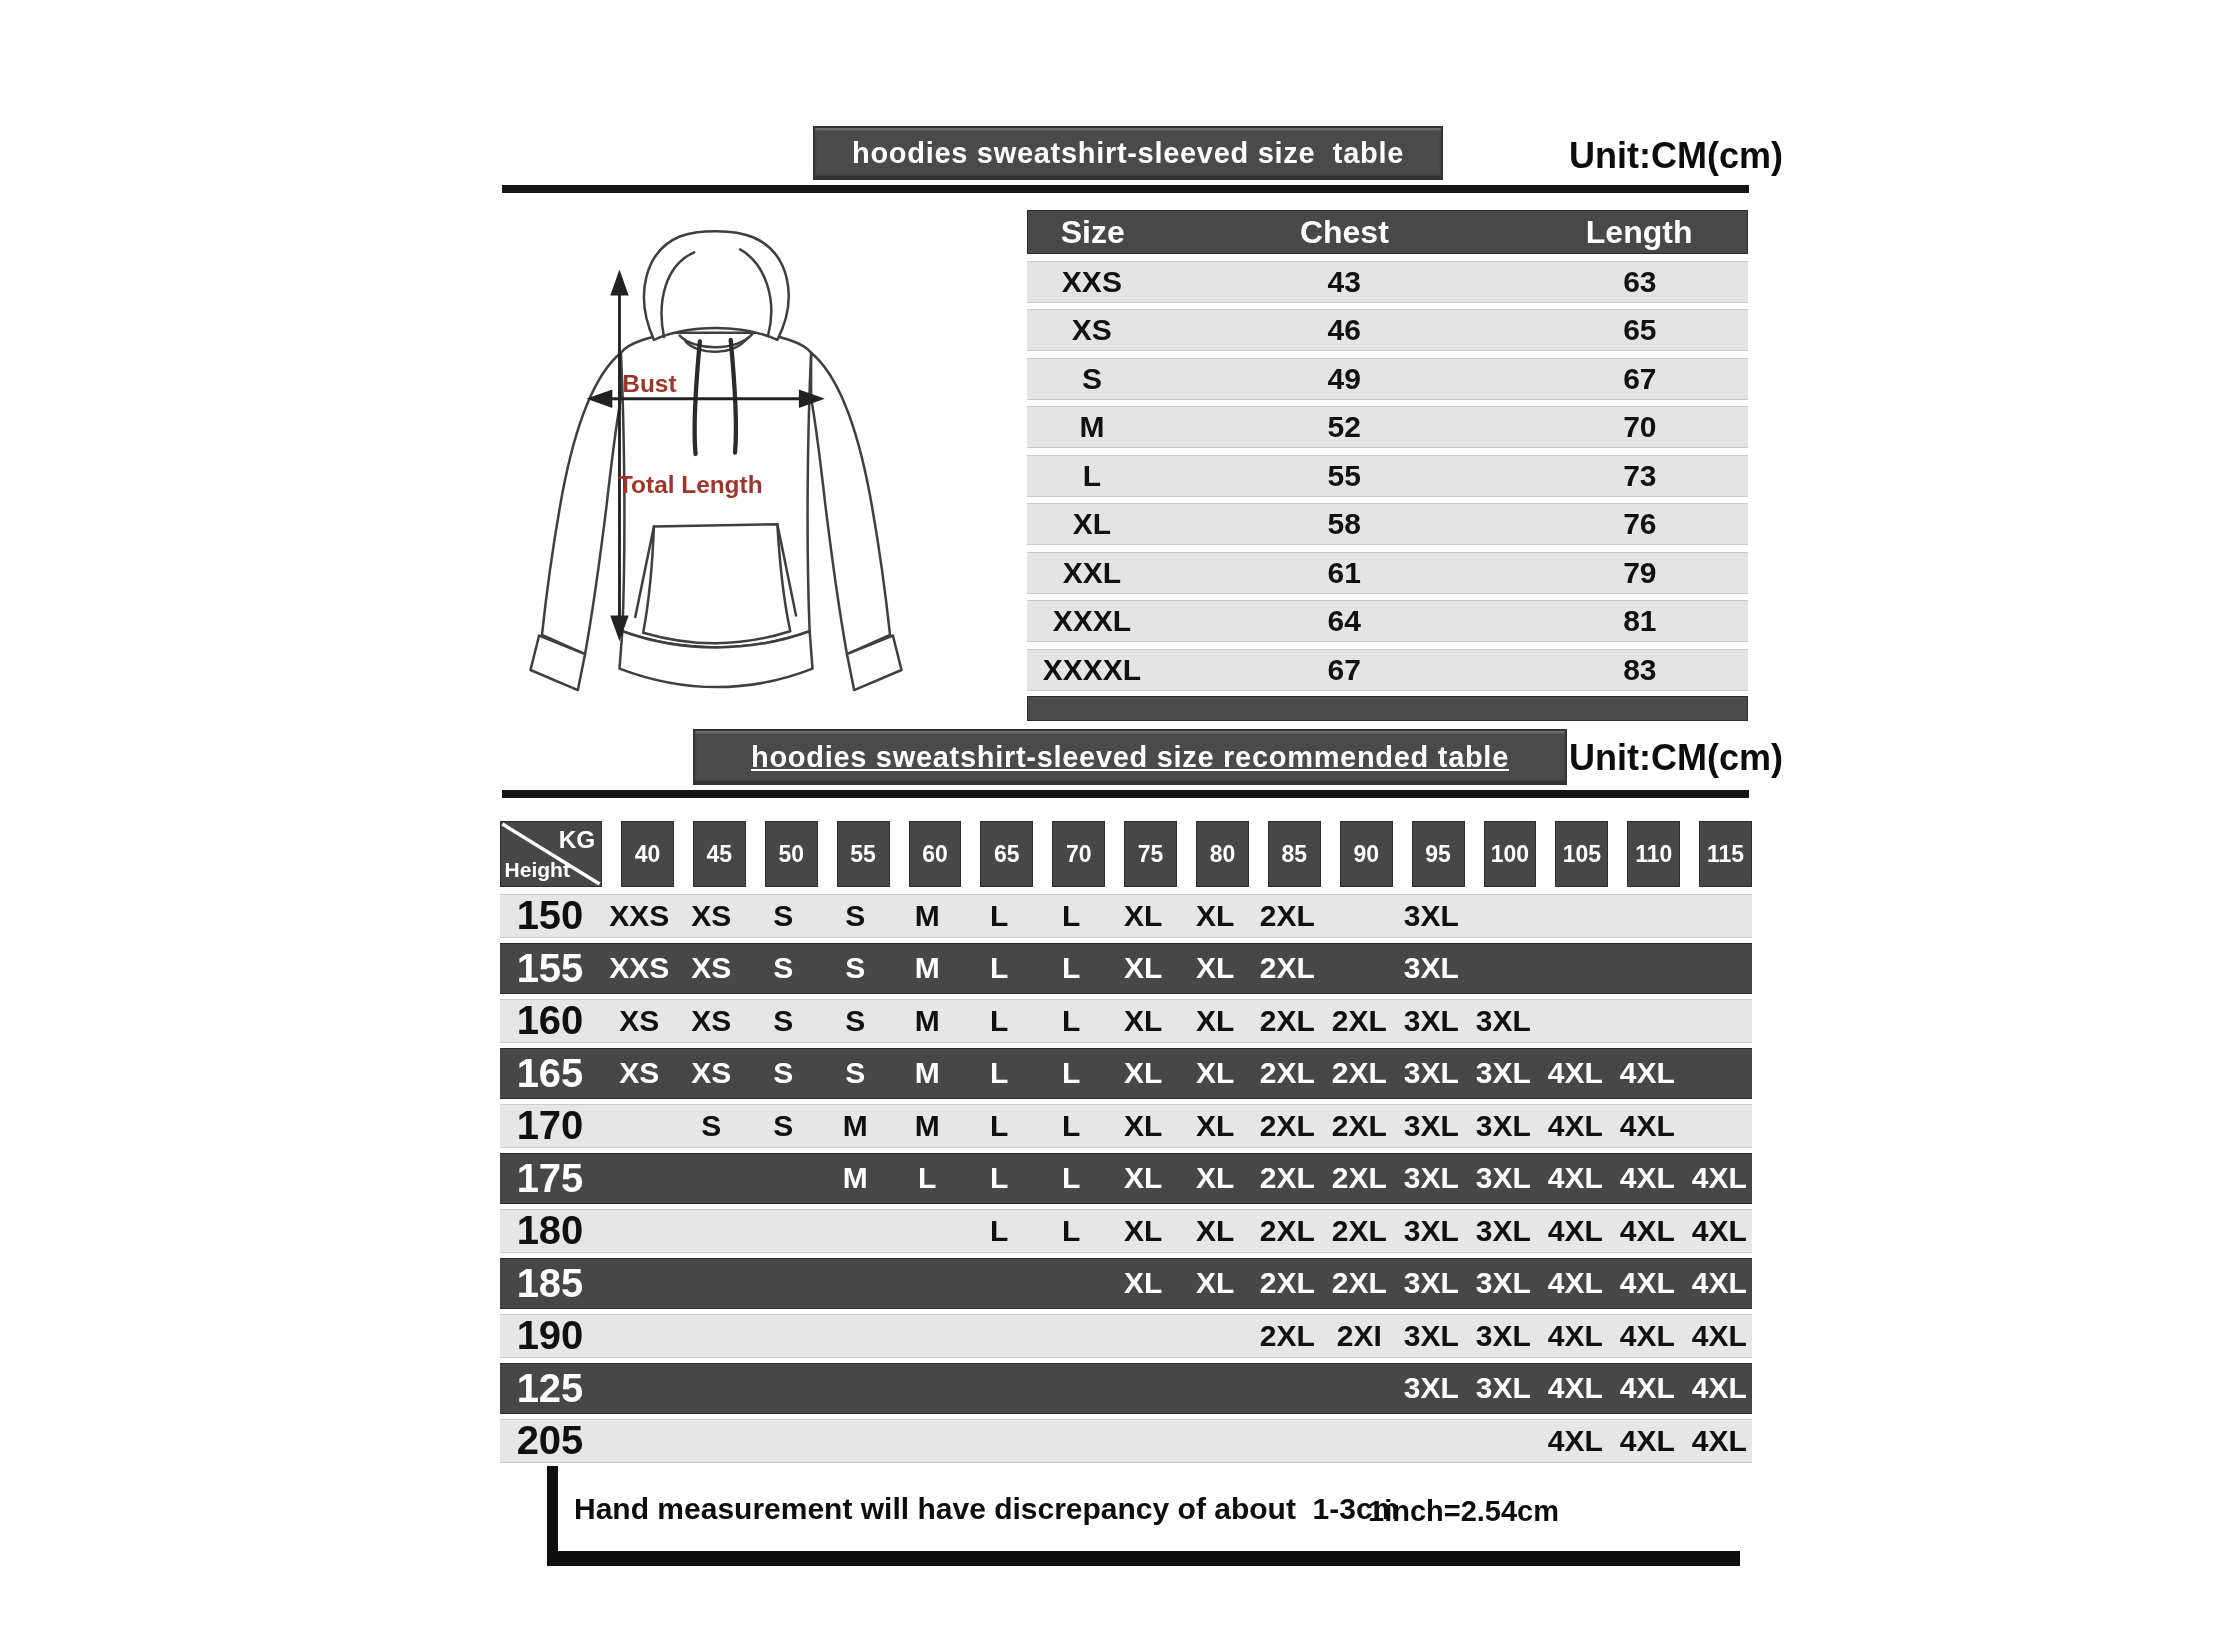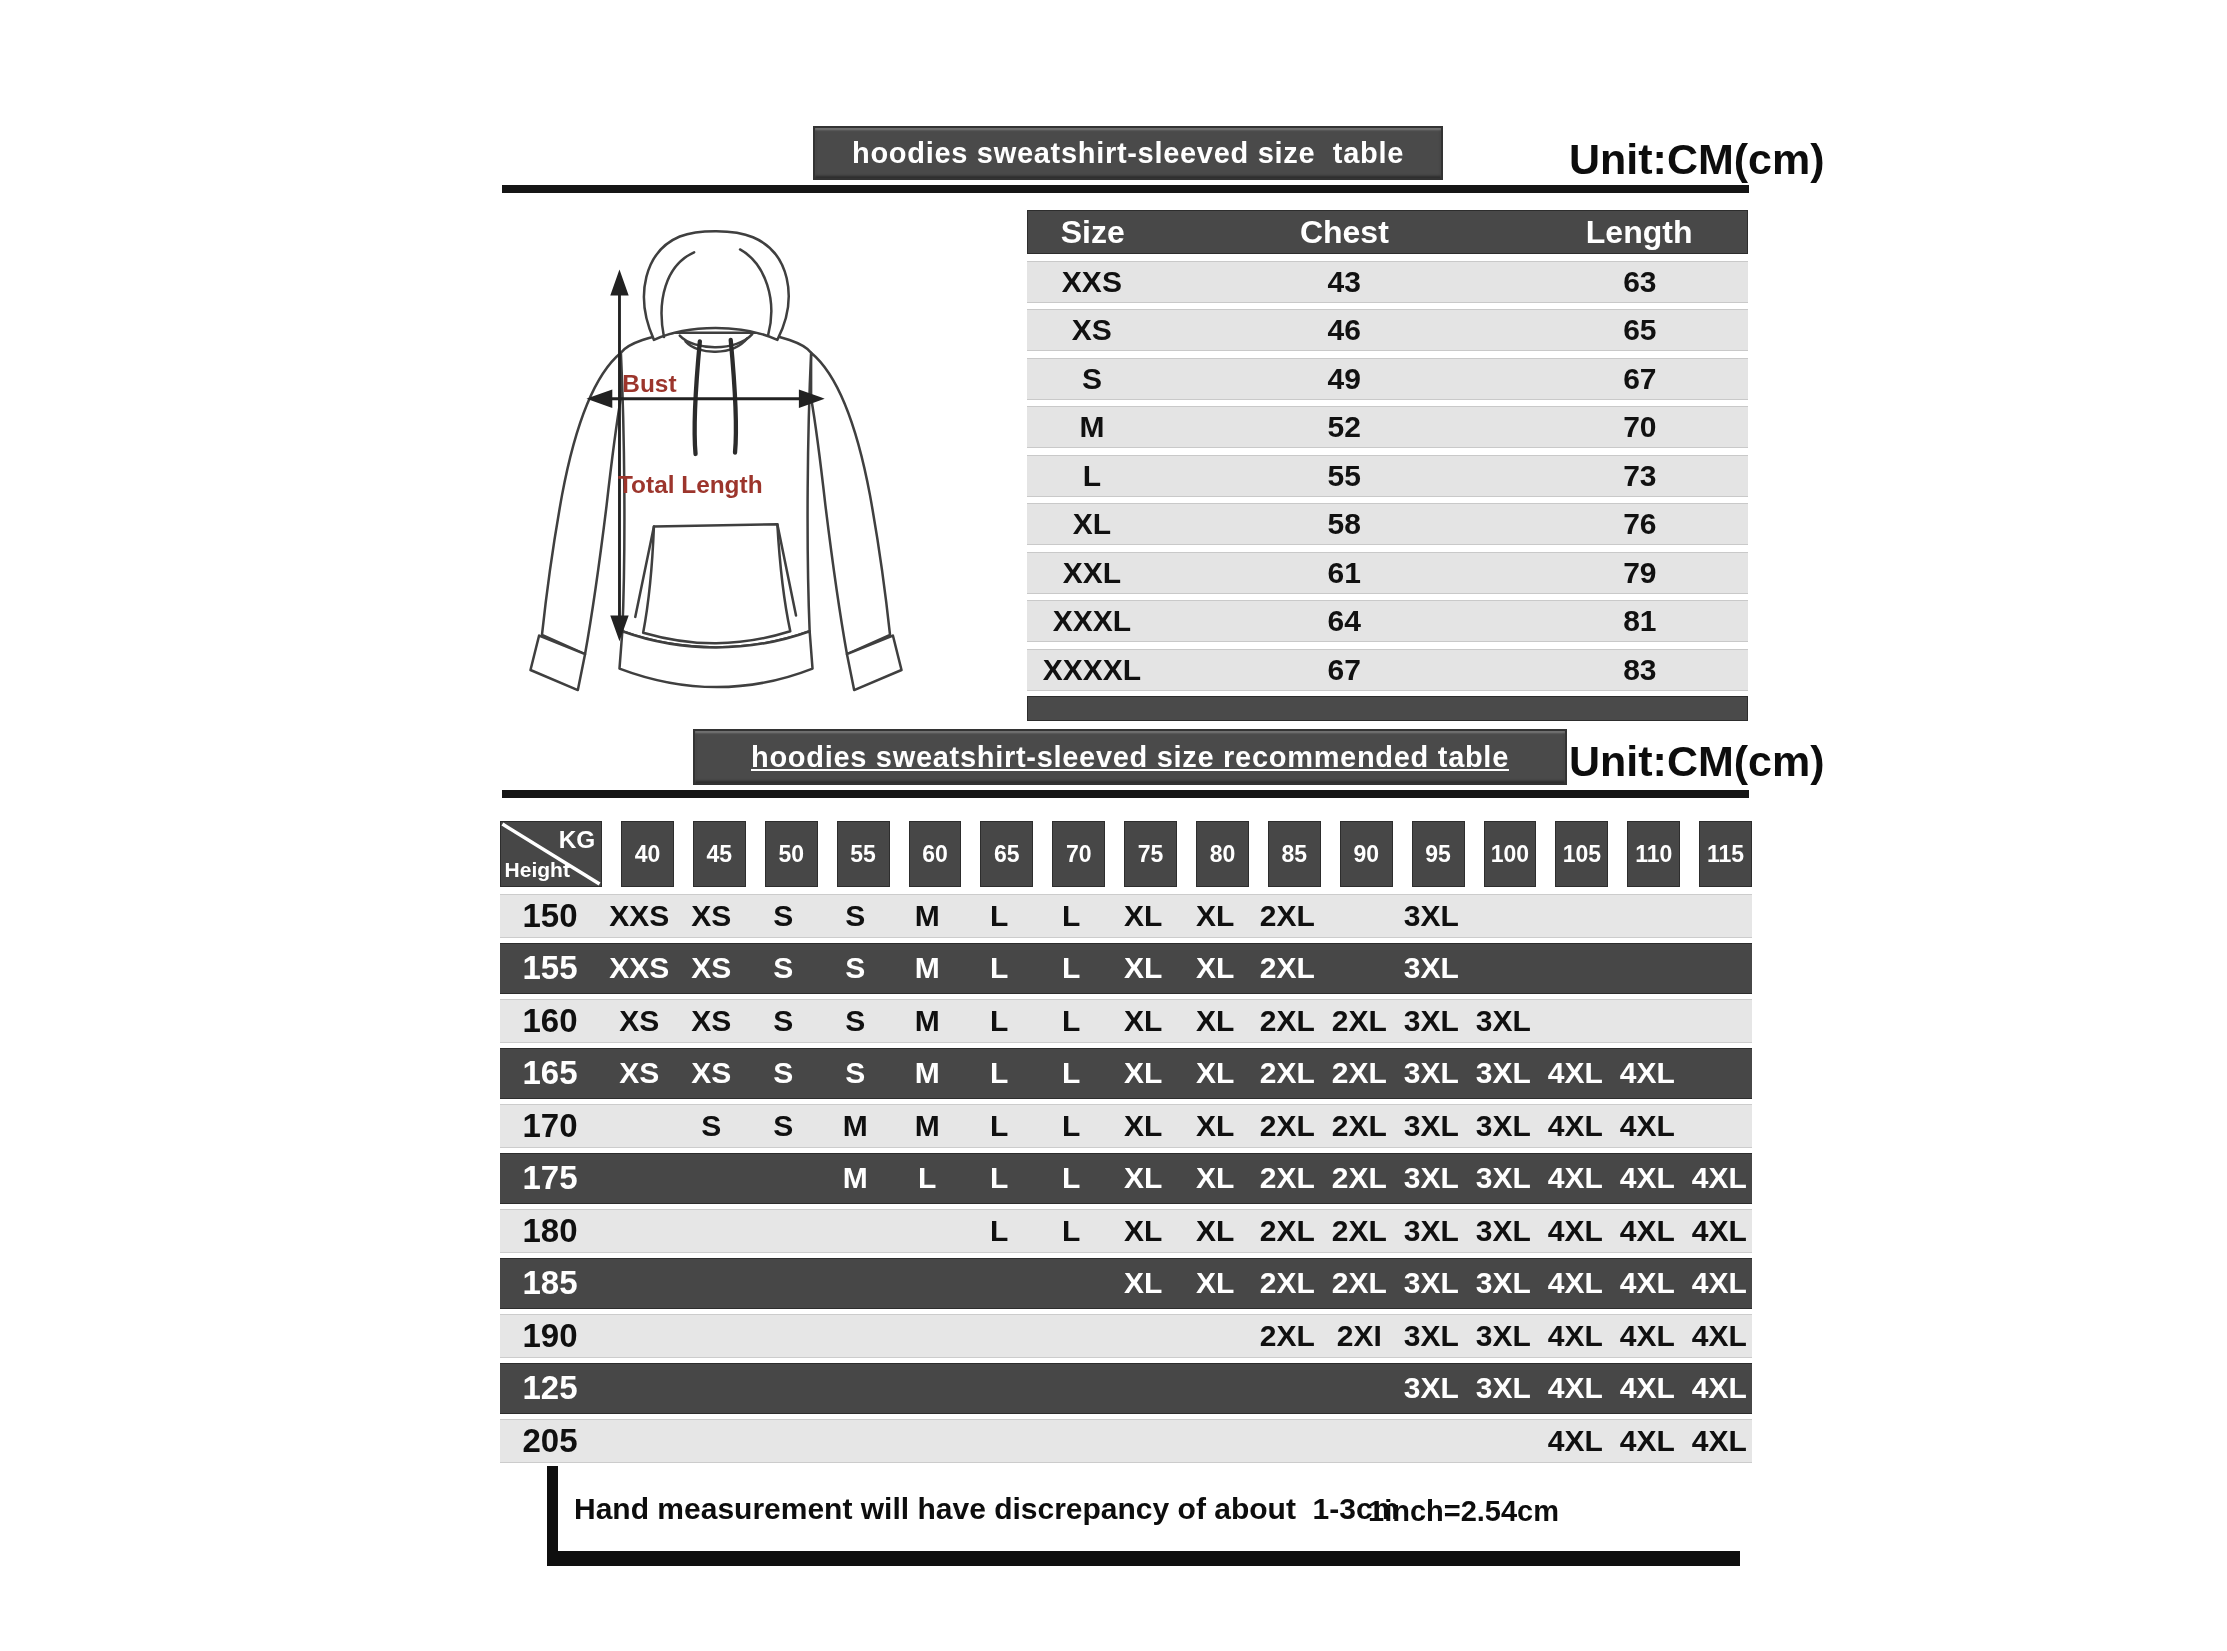--- a/index.html
+++ b/index.html
@@ -11,21 +11,21 @@
   
   .title-bar {
     position:absolute; background:#4a4a4a; color:#fff;
     display:flex; align-items:center; justify-content:center;
     font-size:29px; white-space:pre; letter-spacing:0.7px;
     border:2.2px solid #333;
     box-shadow: inset 0 2.2px 1.4px rgba(255,255,255,.22), inset 0 -2.2px 2.2px rgba(0,0,0,.38);
   }
   .t1-bar { left:813px; top:126px; width:626px; height:50px; }
   .t2-bar { left:693px;  top:729px; width:870px; height:52px;text-decoration:underline; }
-  .unit { position:absolute; font-size:43px; color:#0d0d0d; white-space:pre; }
+  .unit { position:absolute; font-size:36px; color:#0d0d0d; white-space:pre; }
   .u1 { left:1569px; top:135px; }
   .u2 { left:1569px; top:737px; }
   .hr { position:absolute; left:502px; width:1247px; height:8px; background:#151515; }
   .hr1 { top:185px; }
   .hr2 { top:790px; }
 
   
   .table1 { position:absolute; left:1027px; top:210px; width:721px; }
   .t1-grid { display:grid; grid-template-columns:18% 52% 30%; align-items:center; text-align:center; }
   .t1-header {
@@ -58,21 +58,21 @@
   }
   .t2-row { display:flex; gap:6.5px; align-items:center; }
   .t2-row.light {
     height:42px; background:#e6e6e6; color:#101010; margin-bottom:5px;
     border-top:1.4px solid #cccccc; border-bottom:1.4px solid #cccccc;
   }
   .t2-row.dark {
     height:49px; background:#474747; color:#ffffff; margin-bottom:5px;
     border-top:1.4px solid #2d2d2d; border-bottom:1.4px solid #2d2d2d;
   }
-  .t2-row .hcell { flex:0 0 100px; text-align:center; font-size:33px; }
+  .t2-row .hcell { flex:0 0 100px; text-align:center; font-size:40px; }
   .t2-row .cell  { flex:1; text-align:center; font-size:30px; }
 
   
   .note-vbar { position:absolute; left:547px; top:1466px; width:10.8px;  height:100px; background:#0f0f0f; }
   .note-hbar { position:absolute; left:547px; top:1551px; width:1193px; height:15px; background:#0f0f0f; }
   .note-text { position:absolute; left:574px;  top:1492px; font-size:30px; white-space:pre; color:#0d0d0d; }
   .note-conv { position:absolute; left:1368px; top:1495px; font-size:29px; white-space:pre; color:#0d0d0d; }
 </style>
 </head>
 <body>

